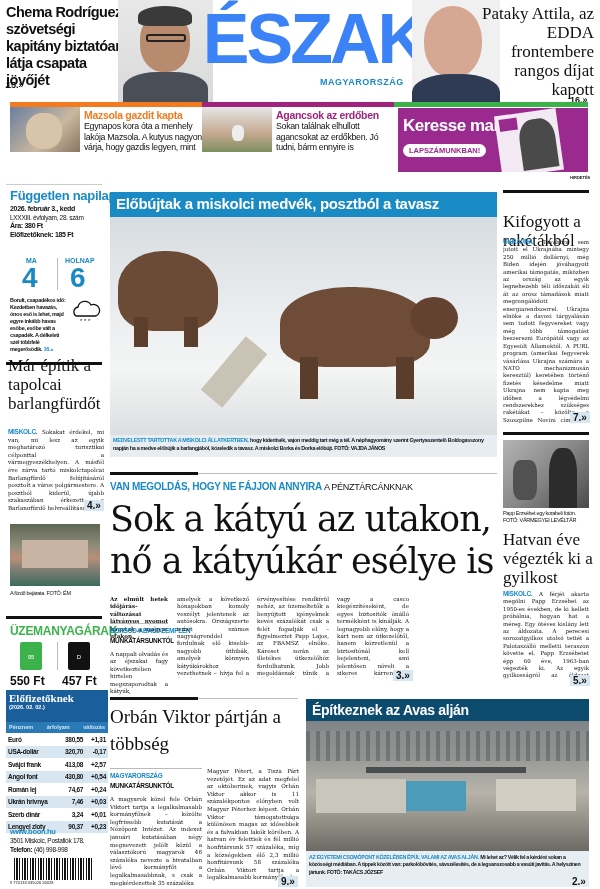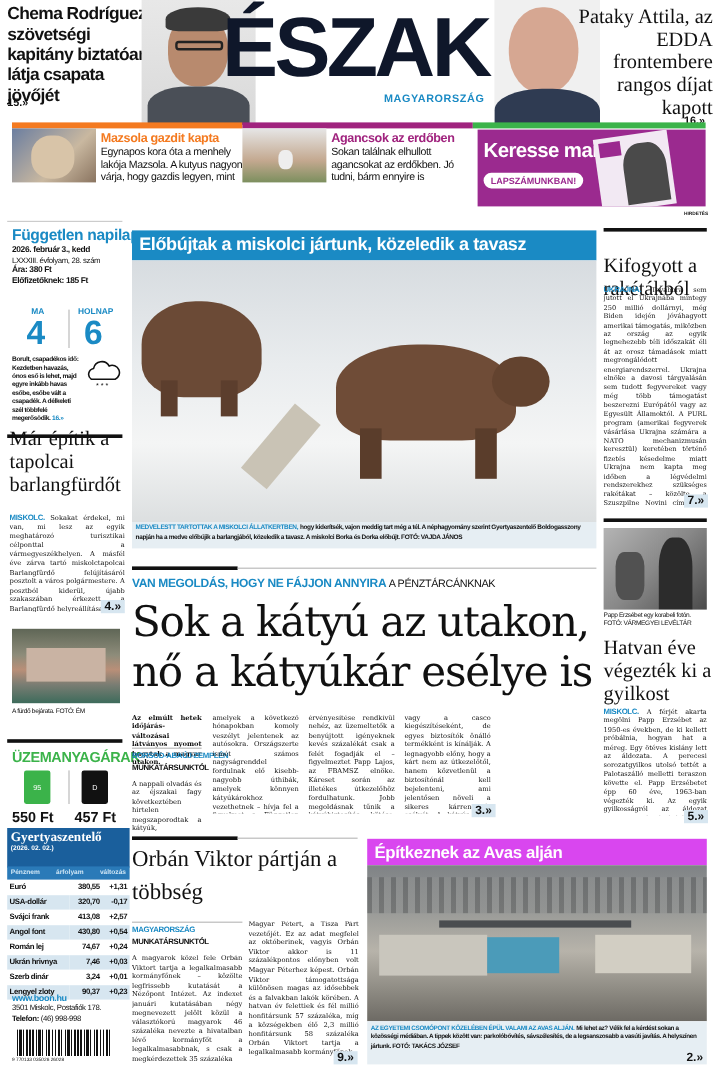--- a/index.html
+++ b/index.html
@@ -10,21 +10,21 @@
 .lserif{font-family:"Liberation Serif",serif}
 .blue{color:#1a8ac4}
 .pageref{font-weight:bold;font-size:10px;background:#d7e6f0;padding:0 3px;display:inline-block}
 .small{font-size:6.5px;line-height:8px;text-align:justify}
 .tiny{font-size:5.5px;line-height:7px}
 .rule{background:#111}
 .photo{overflow:hidden}
 .kicker{font-weight:bold;color:#1a8ac4;font-size:6.5px}
 
 #hdr-left-title{left:6px;top:4px;width:118px;font-weight:bold;font-size:14.5px;line-height:17px;letter-spacing:-0.5px}
-#logo{left:185px;top:3px;width:240px;text-align:left;color:#0f172a;font-weight:900;font-size:70px;line-height:72px;letter-spacing:-3px}
+#logo{left:185px;top:3px;width:240px;text-align:right;color:#3b82f6;font-weight:900;font-size:70px;line-height:72px;letter-spacing:-3px}
 #logo-sub{left:320px;top:77px;color:#1a8ac4;font-weight:bold;font-size:9px;letter-spacing:0.5px}
 #hdr-right-title{left:470px;top:4px;width:124px;text-align:right;font-size:17px;line-height:19px}
 
 .strip-bar{height:5px}
 .teaser-title{font-weight:bold;font-size:10.5px;line-height:12px}
 .teaser-text{font-size:8.8px;line-height:10.5px;letter-spacing:-0.3px}
 
 table.fx{border-collapse:collapse;width:102px;font-size:6.5px}
 table.fx td{padding:0 2px;height:12.5px;font-weight:bold}
 table.fx tr:nth-child(even) td{background:#d7e6f0}
@@ -107,21 +107,21 @@
 
 <div class="abs rule" style="left:6px;top:616px;width:96px;height:3px"></div>
 <div class="abs cond" style="left:10px;top:624px;font-weight:bold;font-size:12px;color:#3bb34a">ÜZEMANYAGÁRAK</div>
 <div class="abs" style="left:20px;top:642px;width:22px;height:28px;background:#3bb34a;border-radius:2px;color:#fff;font-size:6px;text-align:center;padding-top:12px"><span>95</span></div>
 <div class="abs" style="left:57px;top:642px;width:1px;height:28px;background:#bbb"></div>
 <div class="abs" style="left:68px;top:642px;width:22px;height:28px;background:#111;border-radius:2px;color:#fff;font-size:6px;text-align:center;padding-top:12px"><span>D</span></div>
 <div class="abs" style="left:10px;top:674px;font-weight:900;font-size:12px">550 Ft</div>
 <div class="abs" style="left:62px;top:674px;font-weight:900;font-size:12px">457 Ft</div>
 
 <div class="abs" style="left:6px;top:690px;width:102px;height:33px;background:#1a5f9c;color:#fff;padding:2px 3px">
-  <div class="lserif" style="font-weight:bold;font-size:11px">Gyertyaszentelő</div>
+  <div class="lserif" style="font-weight:bold;font-size:11px">Előfizetőknek</div>
   <div style="font-size:5.5px;font-weight:bold">(2026. 02. 02.)</div>
 </div>
 <div class="abs" style="left:6px;top:722px;width:102px;height:11px;background:#2a7ab8;color:#cfe6f5;font-size:5.5px;font-weight:bold;display:flex;justify-content:space-between;padding:2px 3px">
   <span>Pénznem</span>
   <span>árfolyam</span>
   <span>változás</span>
 </div>
 <table class="abs fx cond" style="left:6px;top:733px">
   <tbody>
       <tr>
@@ -165,21 +165,21 @@
         <td class="n">+0,23</td>
       </tr>
 </tbody>
   </table>
 <div class="abs cond blue" style="left:10px;top:827px;font-weight:bold;font-size:7.5px">www.boon.hu</div>
 <div class="abs cond" style="left:10px;top:837px;font-size:6.5px">3501 Miskolc, Postafiók 178.</div>
 <div class="abs cond" style="left:10px;top:846px;font-size:6.5px"><b>Telefon:</b> <span>(46) 998-998</span></div>
 <div class="abs" style="left:14px;top:858px;width:80px;height:22px;background:repeating-linear-gradient(90deg,#111 0 1px,#fff 1px 2px,#111 2px 4px,#fff 4px 5px,#111 5px 6px,#fff 6px 8px)"></div>
 <div class="abs" style="left:10px;top:880px;font-size:4px">9 770133 035026 26028</div>
 
-<div class="abs cond" style="left:110px;top:192px;width:387px;height:25px;background:#1a8ac4;color:#fff;font-weight:bold;font-size:15px;padding:3px 6px"><span>Előbújtak a miskolci jártunk, közeledik a tavasz</span></div>
+<div class="abs cond" style="left:110px;top:192px;width:387px;height:25px;background:#1a8ac4;color:#fff;font-weight:bold;font-size:15px;padding:3px 6px"><span>Előbújtak a miskolci medvék, posztból a tavasz</span></div>
 <div class="abs photo" style="left:110px;top:217px;width:387px;height:218px;background:linear-gradient(180deg,#d7dce0 0%,#e9ecee 40%,#f4f5f5 70%,#dcdfe0 100%)">
   <div style="position:absolute;left:8px;top:34px;width:100px;height:80px;border-radius:45% 50% 35% 35%;background:#6b4a36"></div>
   <div style="position:absolute;left:24px;top:100px;width:14px;height:30px;background:#5c3e2d"></div>
   <div style="position:absolute;left:74px;top:100px;width:14px;height:30px;background:#5c3e2d"></div>
   <div style="position:absolute;left:170px;top:70px;width:150px;height:80px;border-radius:45% 50% 30% 30%;background:#6f4c37"></div>
   <div style="position:absolute;left:300px;top:80px;width:48px;height:42px;border-radius:50%;background:#63432f"></div>
   <div style="position:absolute;left:190px;top:140px;width:18px;height:42px;background:#5a3d2b"></div>
   <div style="position:absolute;left:286px;top:140px;width:18px;height:42px;background:#5a3d2b"></div>
   <div style="position:absolute;left:110px;top:120px;width:28px;height:70px;background:#c9c3b5;transform:rotate(40deg)"></div>
 </div>
@@ -205,21 +205,21 @@
 <div class="abs rule" style="left:110px;top:697px;width:88px;height:3px"></div>
 <div class="abs" style="left:198px;top:698px;width:100px;height:1px;background:#bbb"></div>
 <div class="abs lserif" style="left:110px;top:703px;width:195px;font-size:19px;line-height:27px">Orbán Viktor pártján a többség</div>
 <div class="abs" style="left:110px;top:768px;width:92px;height:1px;background:#bbb"></div>
 <div class="abs cond blue" style="left:110px;top:772px;font-size:6.5px;font-weight:bold">MAGYARORSZÁG</div>
 <div class="abs cond" style="left:110px;top:782px;font-size:6.5px;font-weight:bold">MUNKATÁRSUNKTÓL</div>
 <div class="abs small serif" style="left:110px;top:796px;width:92px;height:90px;overflow:hidden;font-size:5.6px;line-height:7.6px">A magyarok közel fele Orbán Viktort tartja a legalkalmasabb kormányfőnek – közölte legfrissebb kutatását a Nézőpont Intézet. Az indexet januári kutatásában négy megnevezett jelölt közül a választókorú magyarok 46 százaléka nevezte a hivatalban lévő kormányfőt a legalkalmasabbnak, s csak a megkérdezettek 35 százaléka</div>
 <div class="abs small serif" style="left:207px;top:768px;width:92px;height:118px;overflow:hidden;font-size:5.6px;line-height:7.6px">Magyar Pétert, a Tisza Párt vezetőjét. Ez az adat megfelel az októberinek, vagyis Orbán Viktor akkor is 11 százalékpontos előnyben volt Magyar Péterhez képest. Orbán Viktor támogatottsága különösen magas az idősebbek és a falvakban lakók körében. A hatvan év felettiek és fél millió honfitársunk 57 százaléka, míg a községekben élő 2,3 millió honfitársunk 58 százaléka Orbán Viktort tartja a legalkalmasabb kormányfőnek.</div>
 <div class="abs pageref" style="left:278px;top:876px">9.»</div>
 
-<div class="abs cond" style="left:306px;top:699px;width:283px;height:22px;background:#d946ef;color:#fff;font-weight:bold;font-size:14px;padding:3px 6px"><span>Építkeznek az Avas alján</span></div>
+<div class="abs cond" style="left:306px;top:699px;width:283px;height:22px;background:#0c4a6e;color:#fff;font-weight:bold;font-size:14px;padding:3px 6px"><span>Építkeznek az Avas alján</span></div>
 <div class="abs photo" style="left:306px;top:721px;width:283px;height:130px;background:linear-gradient(180deg,#7f8386 0%,#9a9b98 30%,#b7b3aa 55%,#8e8b83 80%,#6d6a64 100%)">
   <div style="position:absolute;left:0;top:10px;width:283px;height:30px;background:repeating-linear-gradient(90deg,#5c5e5f 0 4px,#8d8f8f 4px 10px);opacity:.6"></div>
   <div style="position:absolute;left:60px;top:46px;width:160px;height:6px;background:#4a4d50"></div>
   <div style="position:absolute;left:10px;top:58px;width:90px;height:34px;background:#c9c6bd"></div>
   <div style="position:absolute;left:100px;top:60px;width:60px;height:30px;background:#4b9bb9"></div>
   <div style="position:absolute;left:190px;top:58px;width:80px;height:32px;background:#d2cec3"></div>
 </div>
 <div class="abs" style="left:306px;top:851px;width:283px;height:36px;background:#e6eef3;padding:3px 3px;font-size:5.3px;line-height:7.4px">
   <span class="cond" style="font-weight:bold;color:#1a8ac4">AZ EGYETEMI CSOMÓPONT KÖZELÉBEN ÉPÜL VALAMI AZ AVAS ALJÁN.</span>
   <span class="cond" style="font-weight:bold">Mi lehet az? Vélik fel a kérdést sokan a közösségi médiában. A tippek között van: parkolóbővítés, sávszélesítés, de a legsanszosabb a vasúti javítás. A helyszínen jártunk. FOTÓ: TAKÁCS JÓZSEF</span>

